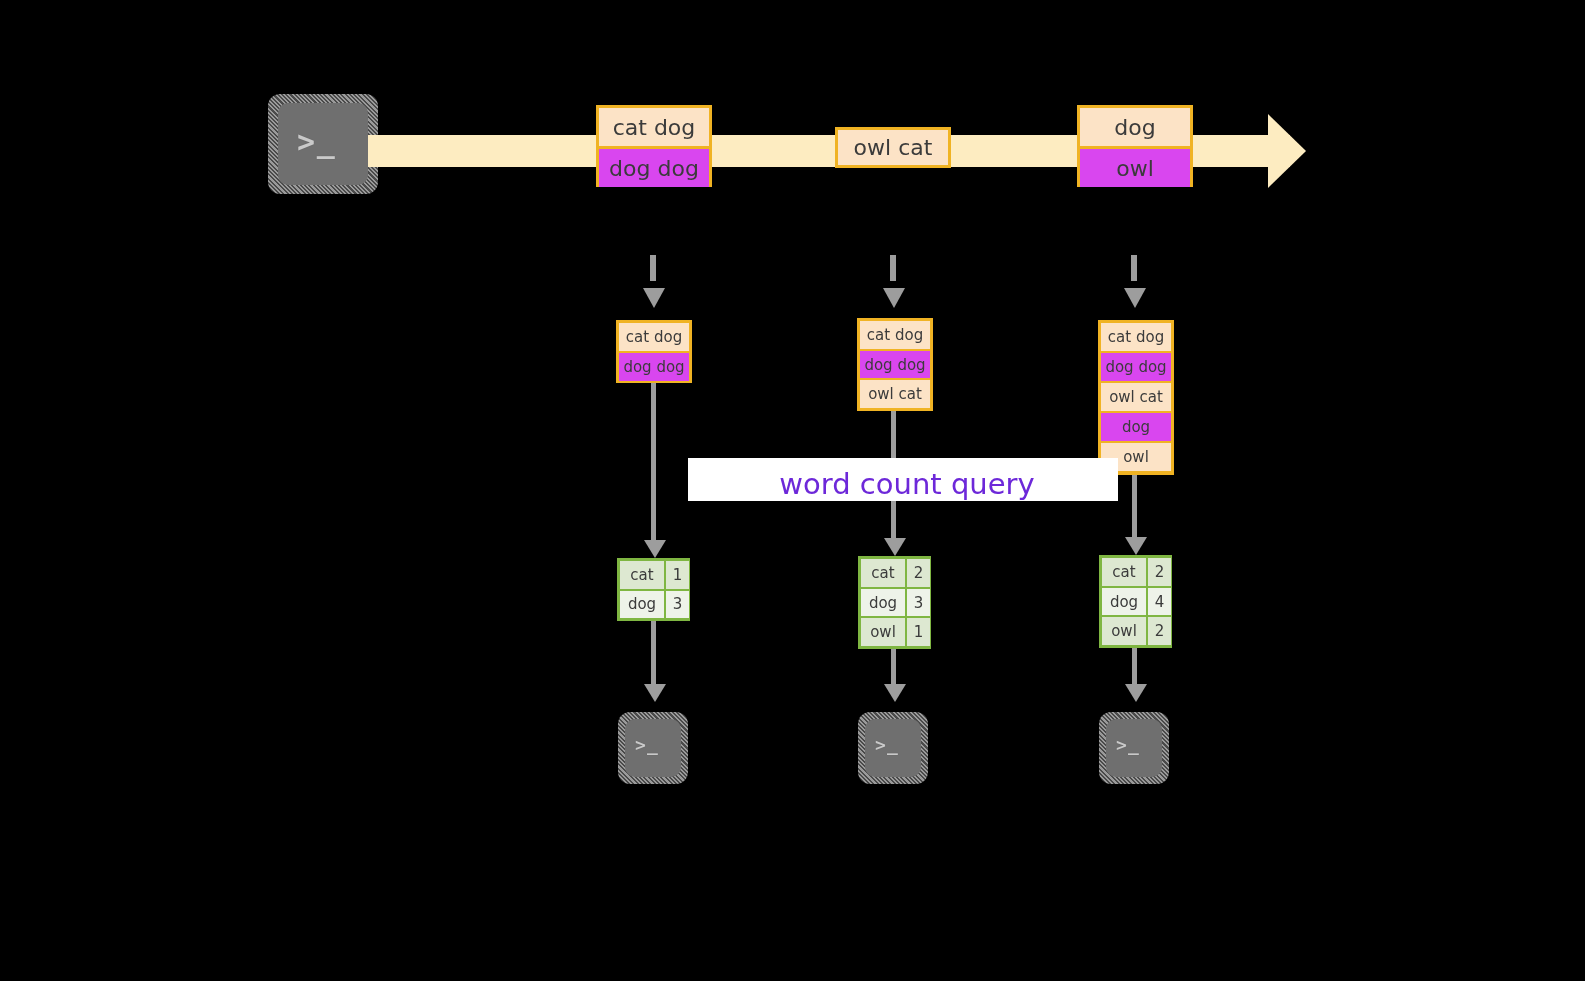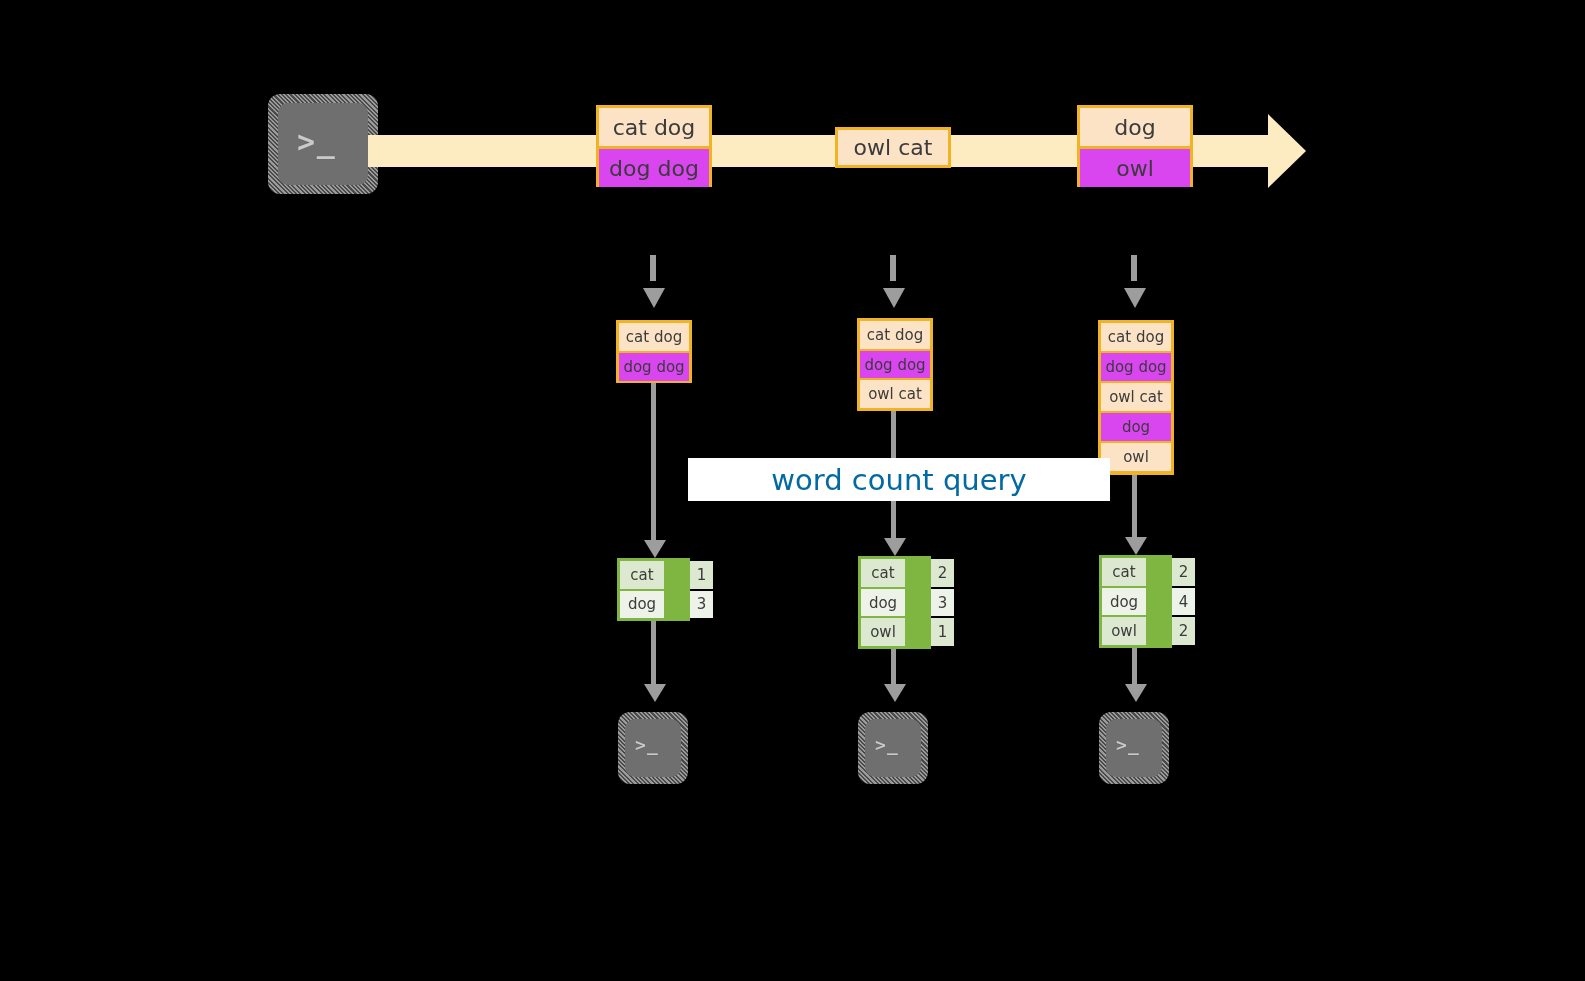--- a/index.html
+++ b/index.html
@@ -34,39 +34,39 @@
   
   .obox{position:absolute;box-sizing:border-box;border:3px solid #f0b323;background:#f0b323;}
   .obox .row{box-sizing:border-box;display:flex;align-items:center;justify-content:center;
     color:#3b3b3b;white-space:nowrap;}
   .row.dark{background:#fce3c6;}
   .row.light{background:#d946ef;}
 
   
   .gbox{position:absolute;box-sizing:border-box;border:3px solid #7fb642;background:#7fb642;
         display:flex;flex-direction:column;}
-  .gbox .grow{display:flex;flex:1 1 auto;gap:24px;}
+  .gbox .grow{display:flex;flex:1 1 auto;}
   .gbox .gcell{box-sizing:border-box;display:flex;align-items:center;justify-content:center;
     color:#3b3b3b;white-space:nowrap;}
   .gcell.k{flex:0 0 auto;}
   .gcell.v{flex:0 0 auto;}
   .gcell.dark{background:#dde8d1;}
   .gcell.light{background:#eef3e9;}
 
   
   .vline{position:absolute;background:#9d9d9d;width:5px;}
   .vdash{position:absolute;background:#9d9d9d;width:6px;}
   .vhead{position:absolute;width:0;height:0;
     border-left:11px solid transparent;border-right:11px solid transparent;
     border-top:18px solid #9d9d9d;}
   .vhead.notch{border-top-width:20px;}
 
   
-  .queryBand{position:absolute;background:#ffffff;display:flex;align-items:center;
-    justify-content:center;color:#0369a1;white-space:nowrap;}
+  .queryBand{position:absolute;background:#ffffff;display:flex;align-items:flex-end;
+    justify-content:center;color:#6d28d9;white-space:nowrap;padding-left:8px;}
 </style>
 </head>
 <body>
 
 <div id="stage">
 
   <div class="term" style="left:268px;top:94px;width:110px;height:100px;">
     <div class="hatch"></div>
     <div class="body" style="left:10px;top:9px;right:10px;bottom:9px;"></div>
     <div class="glyph" style="left:29px;top:33px;font-size:30px;">&gt;_</div>

